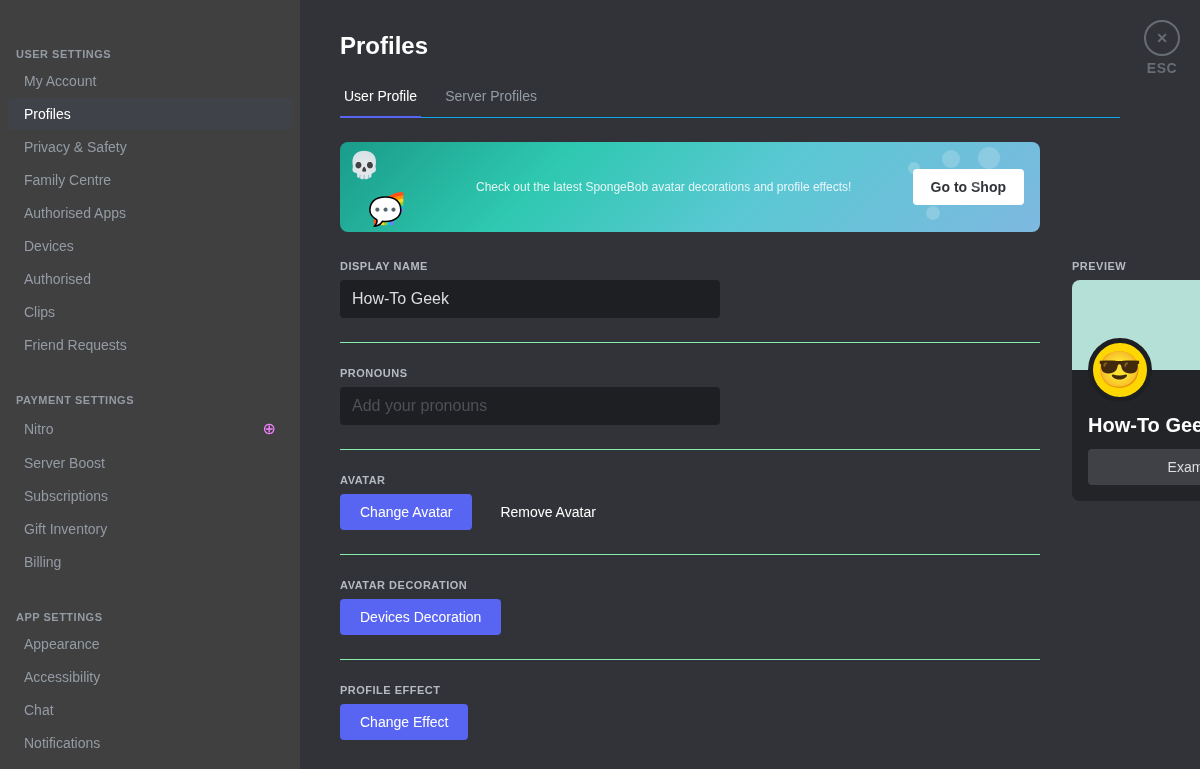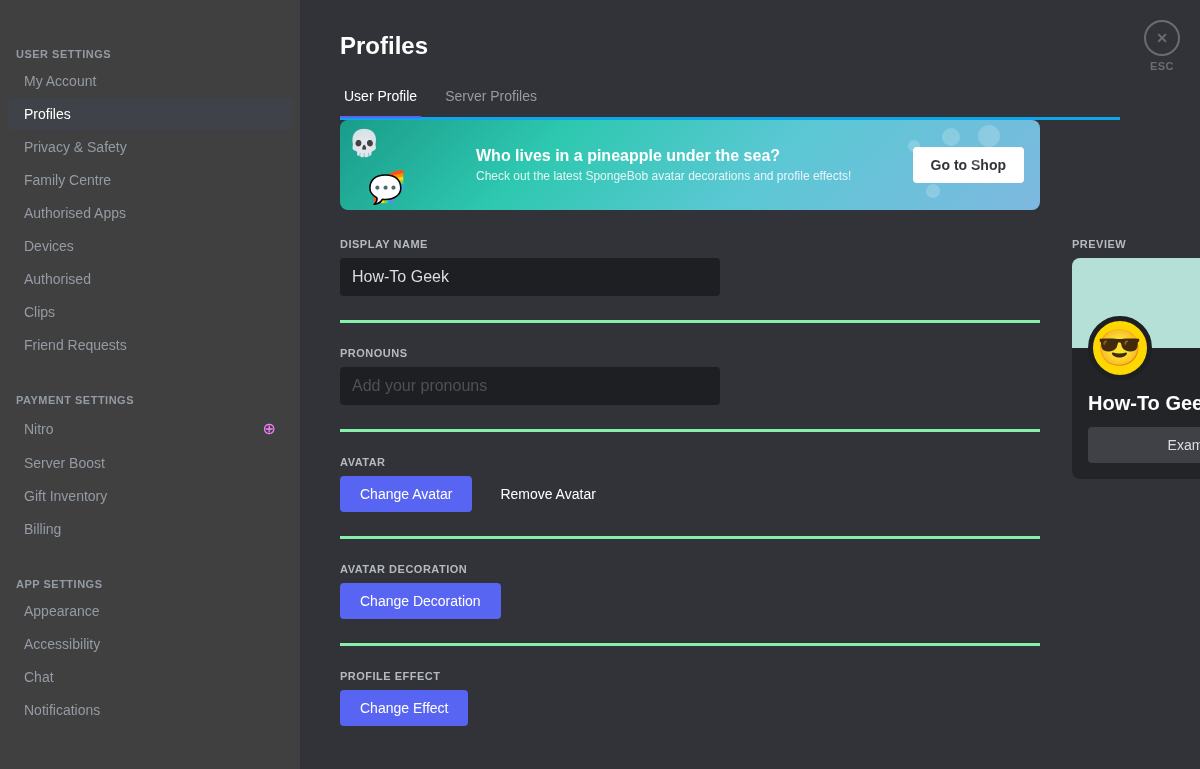--- a/index.html
+++ b/index.html
@@ -76,21 +76,22 @@
     .page-title {
       font-size: 24px;
       font-weight: 700;
       color: #ffffff;
       margin-bottom: 20px;
     }
 
     
     .tabs {
       display: flex;
-      border-bottom: 3px solid #0ea5e9;
+      border-bottom: 1px solid #0ea5e9;
+      margin-bottom: 24px;
     }
     .tab {
       padding: 8px 4px 12px 4px;
       margin-right: 20px;
       cursor: pointer;
       font-size: 14px;
       font-weight: 500;
       color: #949ba4;
       border-bottom: 2px solid transparent;
       margin-bottom: -1px;
@@ -157,21 +158,21 @@
     .bubble {
       position: absolute;
       border-radius: 50%;
       background: rgba(255,255,255,0.2);
     }
 
     
     .form-section {
       margin-bottom: 24px;
       padding-bottom: 24px;
-      border-bottom: 3px solid #86efac;
+      border-bottom: 1px solid #86efac;
       width: 700px;
     }
     .form-section:last-child {
       border-bottom: none;
     }
 
     .form-label {
       font-size: 11px;
       font-weight: 700;
       text-transform: uppercase;
@@ -317,21 +318,21 @@
       cursor: pointer;
       display: flex;
       align-items: center;
       justify-content: center;
       color: #686d73;
       font-size: 14px;
       font-weight: 600;
     }
 
     .esc-label {
-      font-size: 11px;
+      font-size: 14px;
       color: #686d73;
       font-weight: 600;
       letter-spacing: 0.5px;
     }
 
     .bubble1 { width: 18px; height: 18px; top: 8px; right: 80px; }
     .bubble2 { width: 12px; height: 12px; top: 20px; right: 120px; }
     .bubble3 { width: 22px; height: 22px; top: 5px; right: 40px; }
     .bubble4 { width: 8px; height: 8px; top: 40px; right: 60px; }
     .bubble5 { width: 14px; height: 14px; bottom: 12px; right: 100px; }
@@ -375,20 +376,23 @@
   <div class="sidebar-section-label">PAYMENT SETTINGS</div>
 
   <div class="sidebar-item">
     <span>Nitro</span>
     <span class="nitro-icon">⊕</span>
   </div>
   <div class="sidebar-item">
     <span>Server Boost</span>
   </div>
   <div class="sidebar-item">
+    <span>Subscriptions</span>
+  </div>
+  <div class="sidebar-item">
     <span>Gift Inventory</span>
   </div>
   <div class="sidebar-item">
     <span>Billing</span>
   </div>
 
   <div class="sidebar-divider"></div>
   <div class="sidebar-section-label">APP SETTINGS</div>
 
   <div class="sidebar-item">
@@ -432,21 +436,20 @@
         <span style="position:absolute; bottom:4px; left:28px; font-size:28px;">💬</span>
       </div>
 
       <div class="bubble bubble1"></div>
       <div class="bubble bubble2"></div>
       <div class="bubble bubble3"></div>
       <div class="bubble bubble4"></div>
       <div class="bubble bubble5"></div>
 
       <div class="promo-content">
-        <div class="promo-title">Who lives in a pineapple under the sea?</div>
         <div class="promo-subtitle">Check out the latest SpongeBob avatar decorations and profile effects!</div>
       </div>
 
       <button class="promo-btn">Go to Shop</button>
     </div>
 
     <div class="content-with-preview">
 
       <div class="form-column">
 
@@ -463,21 +466,21 @@
         <div class="form-section">
           <div class="form-label">AVATAR</div>
           <div style="display:flex; align-items:center; gap:0;">
             <button class="btn-primary">Change Avatar</button>
             <button class="btn-secondary">Remove Avatar</button>
           </div>
         </div>
 
         <div class="form-section">
           <div class="form-label">AVATAR DECORATION</div>
-          <button class="btn-primary">Change Decoration</button>
+          <button class="btn-primary">Devices Decoration</button>
         </div>
 
         <div class="form-section">
           <div class="form-label">PROFILE EFFECT</div>
           <button class="btn-primary">Change Effect</button>
         </div>
 
       </div>
 
       <div class="preview-column">

